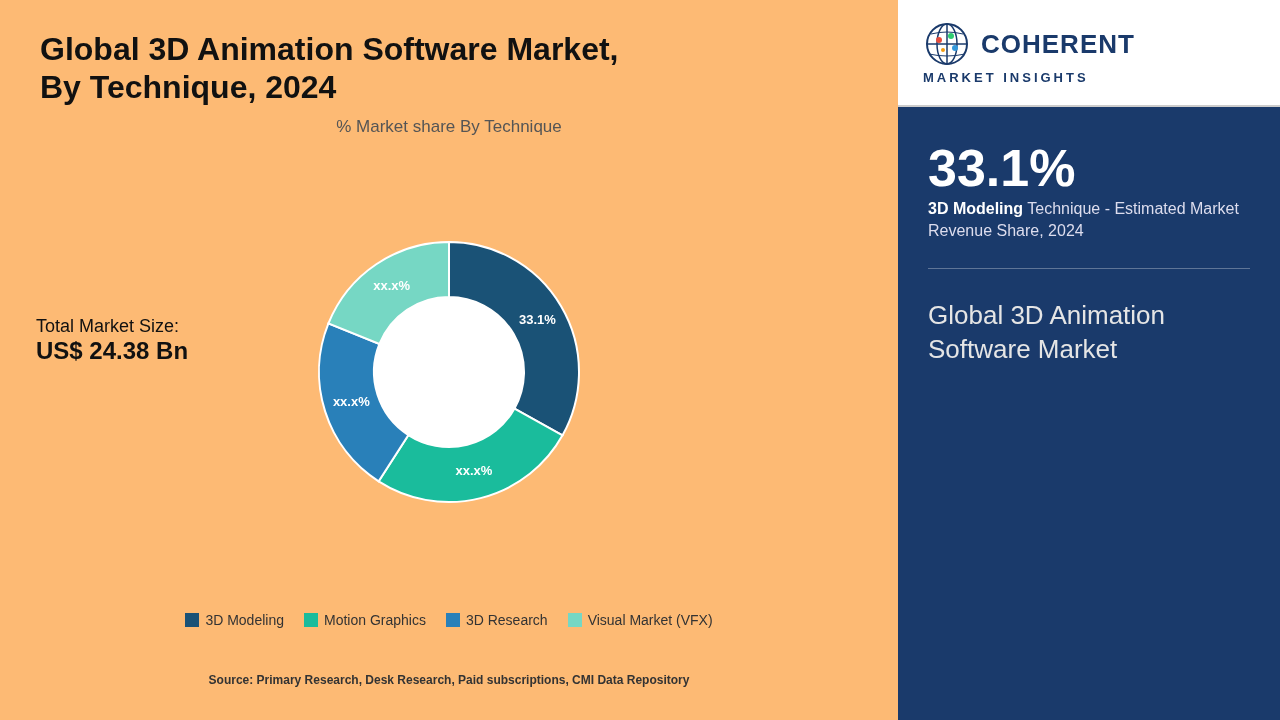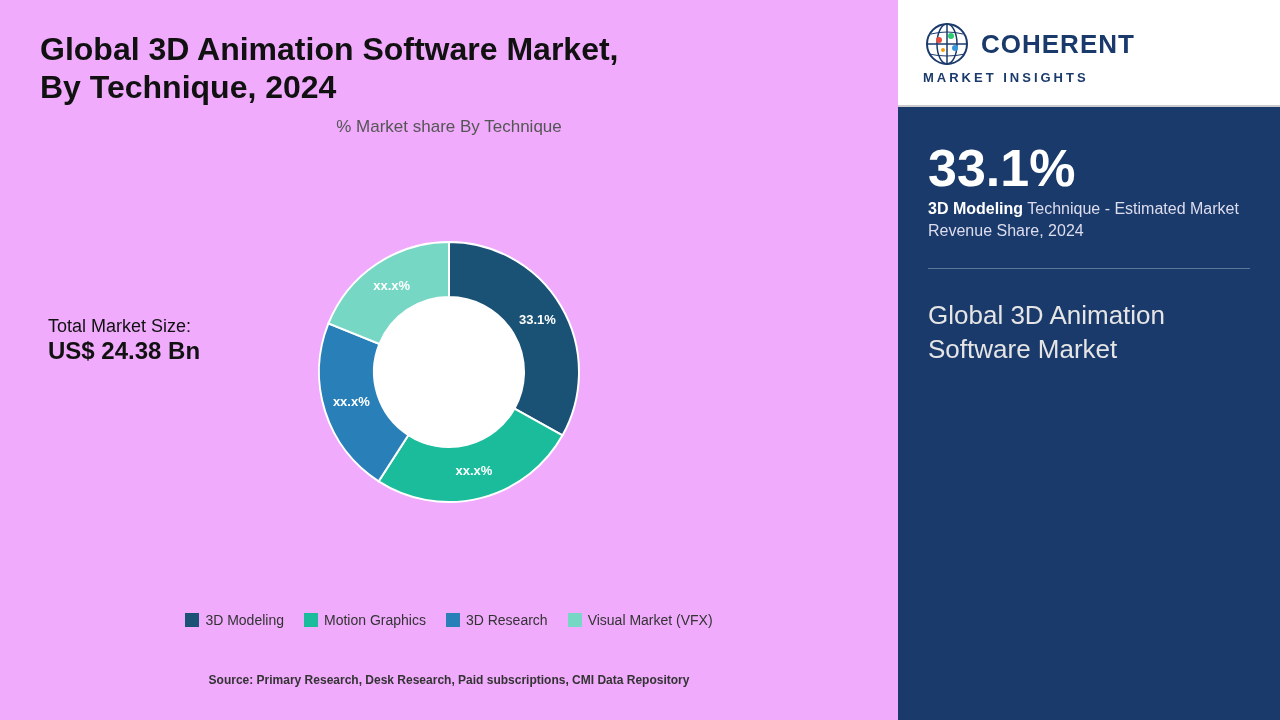--- a/index.html
+++ b/index.html
@@ -10,21 +10,21 @@
       font-family: Arial, sans-serif;
       overflow: hidden;
       background: #fff;
     }
     .main-content {
       flex: 1;
       padding: 30px 40px 20px 40px;
       display: flex;
       flex-direction: column;
       position: relative;
-      background: #f0abfc;
+      background: #fdba74;
     }
     .title {
       font-size: 32px;
       font-weight: bold;
       color: #111;
       line-height: 1.2;
       max-width: 600px;
       margin-bottom: 10px;
     }
     .chart-section {
@@ -167,21 +167,21 @@
     }
 
     
   </style>
 </head>
 <body>
 
 <div class="main-content">
   <h1 class="title">Global 3D Animation Software Market, By Technique, 2024</h1>
 
-  <div class="total-market" style="position:absolute; left:48px; top:340px;">
+  <div class="total-market" style="position:absolute; left:36px; top:340px;">
     <div class="total-label">Total Market Size:</div>
     <div class="total-value">US$ 24.38 Bn</div>
   </div>
 
   <div class="chart-section">
     <div class="chart-subtitle">% Market share By Technique</div>
 
     <div class="chart-wrapper">
 
       <svg class="donut-svg" viewBox="0 0 360 360">

